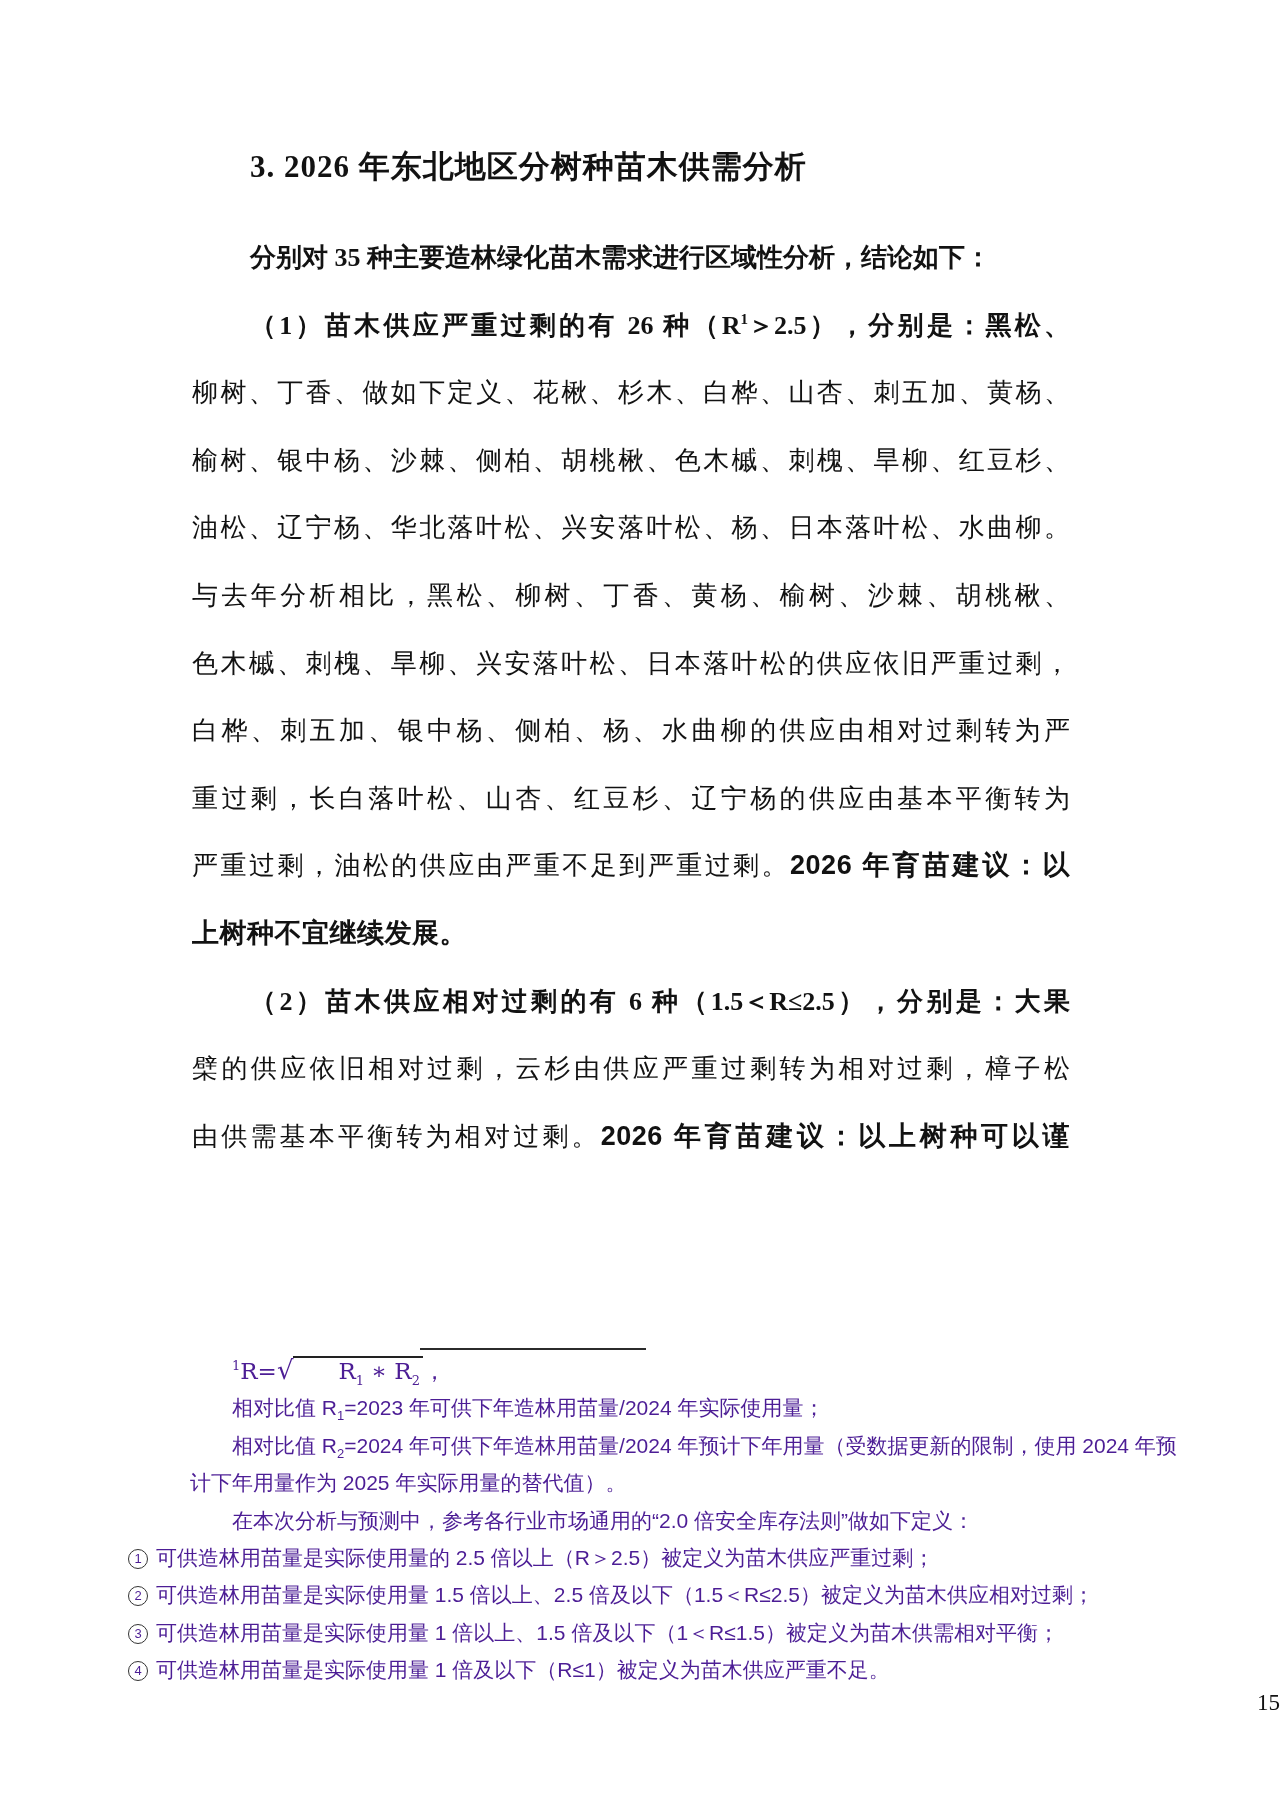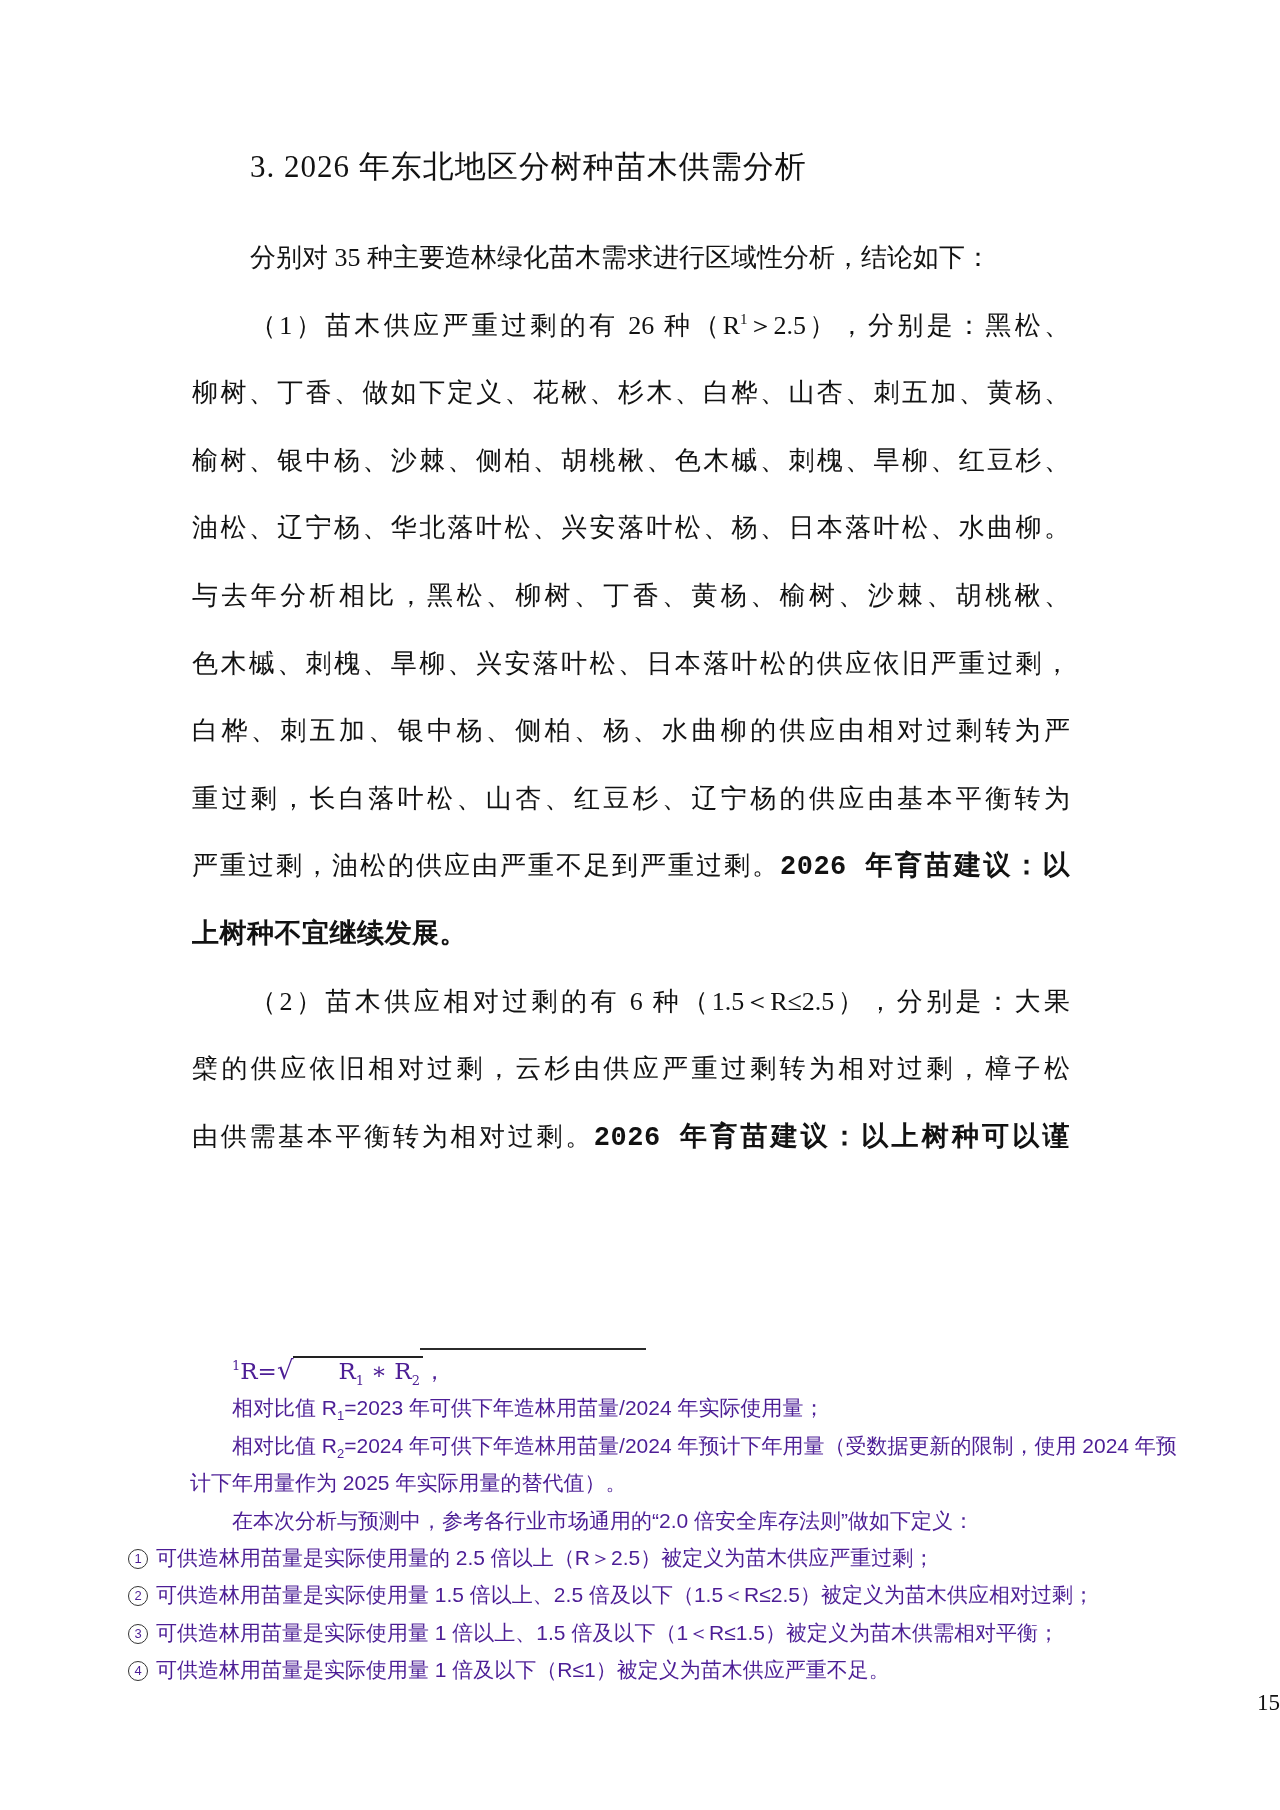--- a/index.html
+++ b/index.html
@@ -7,37 +7,37 @@
     position:relative;
     width:1280px; height:1810px;
     margin:0 auto;
     background:#ffffff;
     color:#121212;
     font-family:"Liberation Serif","DejaVu Serif",serif;
     overflow:hidden;
   }
   .heading {
     position:absolute; left:250px; top:146px; margin:0;
-    font-size:31px; font-weight:normal; letter-spacing:1px;
+    font-size:31px; font-weight:bold; letter-spacing:1px;
     white-space:nowrap;
     text-align:right;
   }
   .body-text {
     position:absolute; left:192px; top:224px; width:878px;
   }
   .bline {
     height:67.6px; line-height:67.6px; font-size:26px;
     text-align:justify; text-align-last:justify;
     overflow:hidden;
   }
   .bline.last { text-align-last:left; }
-  .bline.ind { text-indent:58px; }
+  .bline.ind { text-indent:58px;font-weight:bold; }
   .bline sup { font-size:15px; line-height:0; }
   .bh {
-    font-family:Liberation Mono, monospace;
+    font-family:Liberation Sans, sans-serif;
     font-weight:bold; font-size:27px; letter-spacing:0.5px;
   }
   .fnsep {
     position:absolute; left:420px; top:1348px; width:226px; height:0;
     border-top:2px solid #2b2b2b;
   }
   .footnote {
     position:absolute; left:128px; top:1352px; width:1100px;
     font-family:"Liberation Sans","DejaVu Sans",sans-serif;
     font-size:21px; color:#4c1d95;

